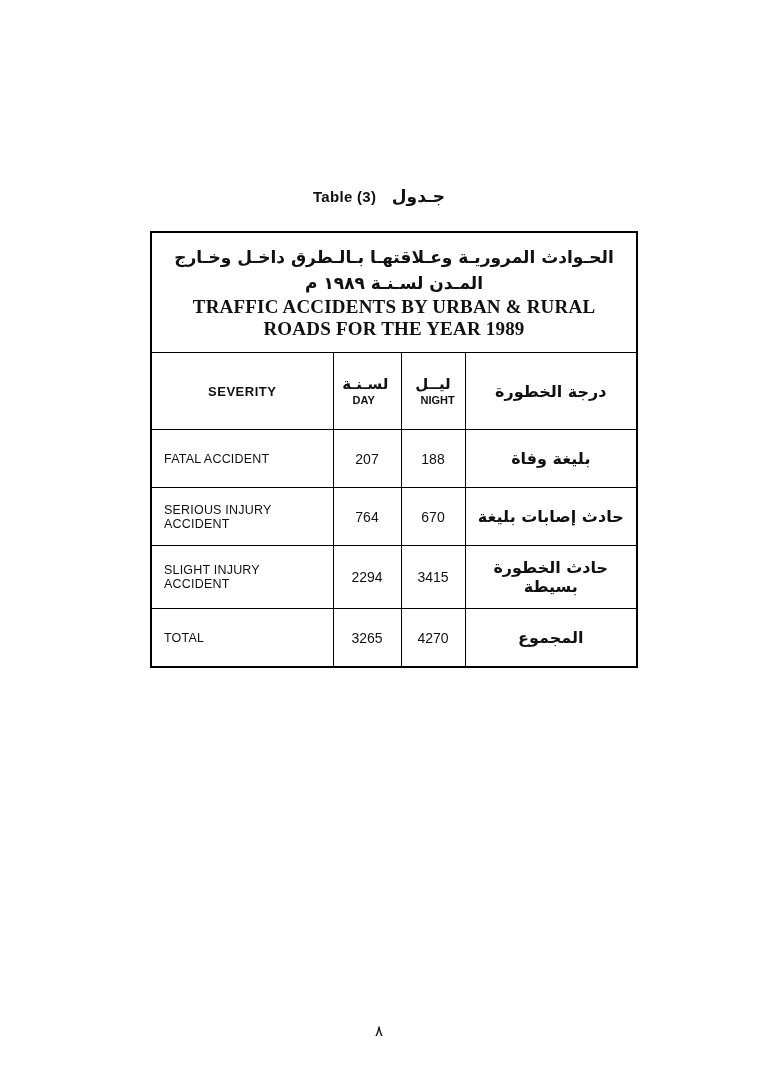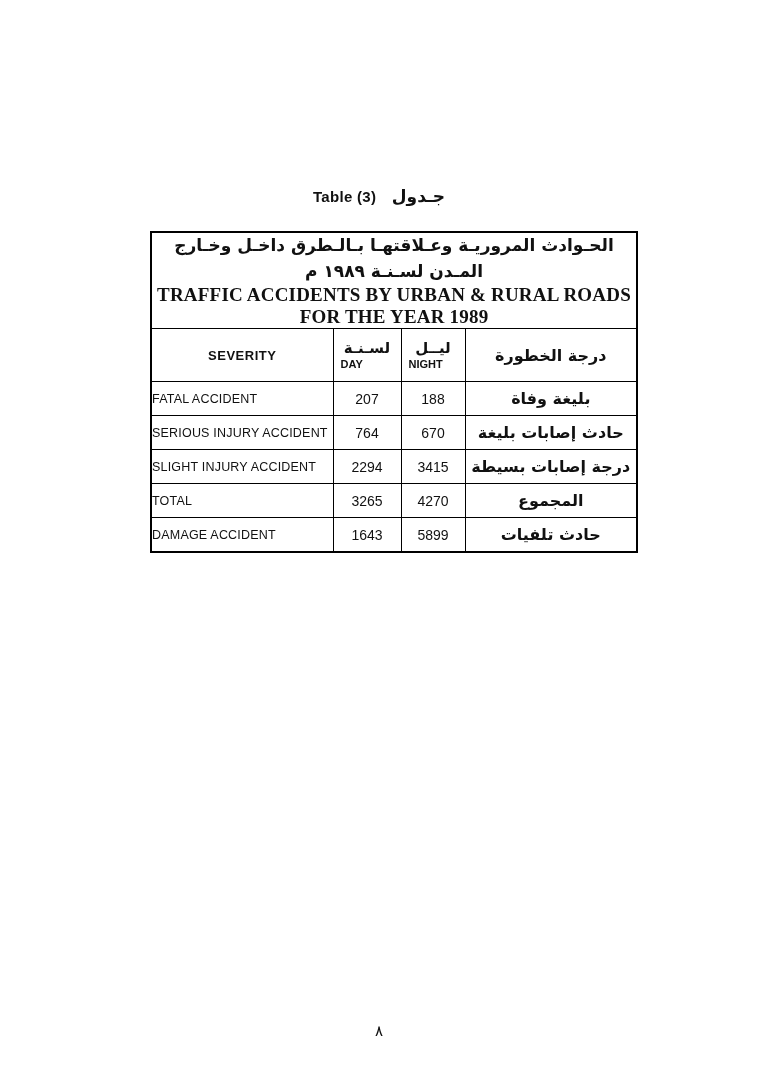--- a/index.html
+++ b/index.html
@@ -38,21 +38,21 @@
     left: 150px;
     top: 231px;
     width: 486px;
     border-collapse: collapse;
     table-layout: fixed;
     border: 2px solid #000;
   }
   table.data-table th,
   table.data-table td {
     border: 1.5px solid #000;
-    padding: 0;
+    padding: 12px;
     vertical-align: middle;
   }
   .title-cell {
     height: 64px;
     text-align: center;
   }
   .t-ar {
     font-size: 17px;
     font-weight: bold;
     direction: rtl;
@@ -173,30 +173,24 @@
     <tr>
       <td class="sev">SERIOUS INJURY ACCIDENT</td>
       <td class="num">764</td>
       <td class="num">670</td>
       <td class="ar-cell">حادث إصابات بليغة</td>
     </tr>
     <tr>
       <td class="sev">SLIGHT INJURY ACCIDENT</td>
       <td class="num">2294</td>
       <td class="num">3415</td>
-      <td class="ar-cell">درجة إصابات بسيطة</td>
+      <td class="ar-cell">حادث الخطورة بسيطة</td>
     </tr>
     <tr>
       <td class="sev">TOTAL</td>
       <td class="num">3265</td>
       <td class="num">4270</td>
       <td class="ar-cell">المجموع</td>
     </tr>
-    <tr>
-      <td class="sev">DAMAGE ACCIDENT</td>
-      <td class="num">1643</td>
-      <td class="num">5899</td>
-      <td class="ar-cell">حادث تلفيات</td>
-    </tr>
   </tbody>
 </table>
 
 <div class="page-number">٨</div>
 
 </body></html>

